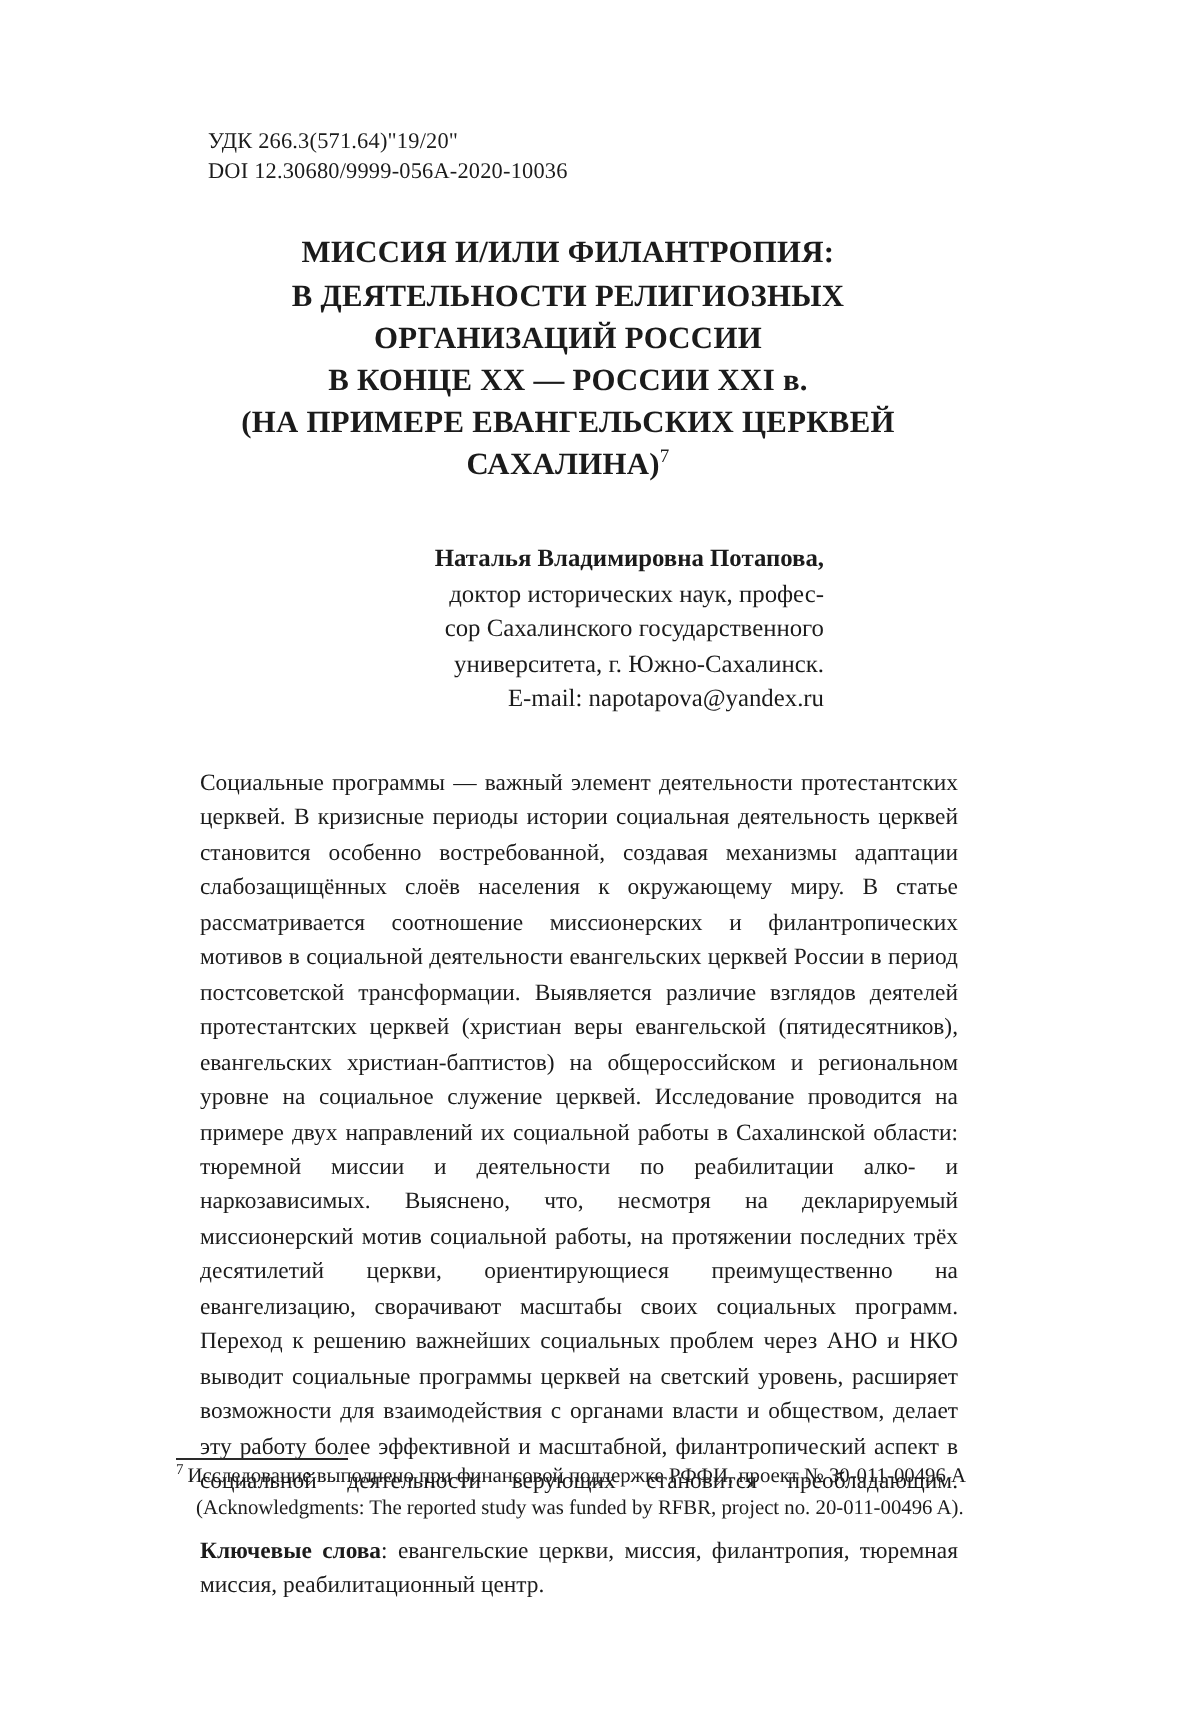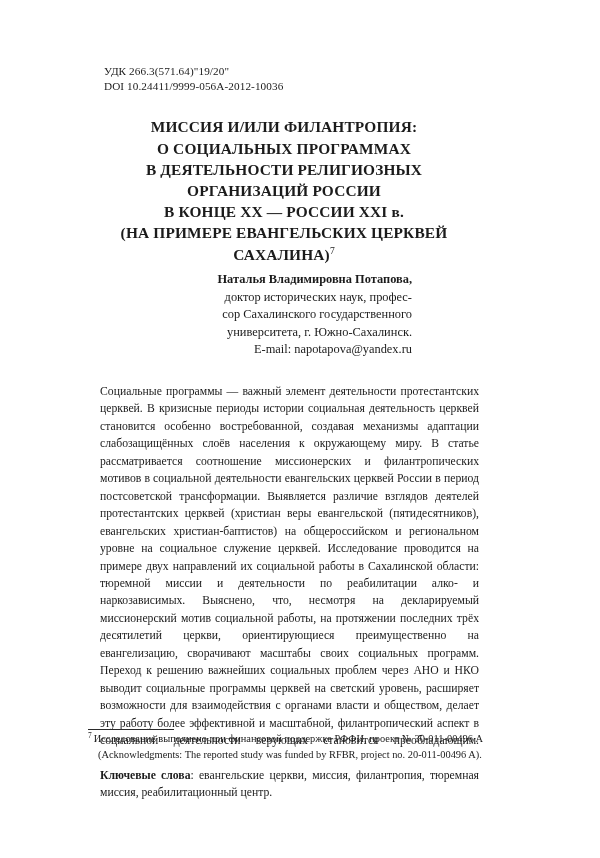--- a/index.html
+++ b/index.html
@@ -129,26 +129,25 @@
     font-family: "Liberation Serif", "DejaVu Serif", serif;
   }
 </style>
 </head>
 <body>
 
 <div class="page">
 
   <div class="ids">
     <div>УДК 266.3(571.64)"19/20"</div>
-    <div>DOI 10.24411/9999-056A-2012-10036</div>
+    <div>DOI 12.30680/9999-056A-2020-10036</div>
   </div>
 
   <h1 class="title">
     <span class="tline">МИССИЯ И/ИЛИ ФИЛАНТРОПИЯ:</span>
-    <span class="tline">О СОЦИАЛЬНЫХ ПРОГРАММАХ</span>
     <span class="tline">В ДЕЯТЕЛЬНОСТИ РЕЛИГИОЗНЫХ</span>
     <span class="tline">ОРГАНИЗАЦИЙ РОССИИ</span>
     <span class="tline">В КОНЦЕ XX — РОССИИ XXI в.</span>
     <span class="tline">(НА ПРИМЕРЕ ЕВАНГЕЛЬСКИХ ЦЕРКВЕЙ</span>
     <span class="tline"><span>САХАЛИНА)</span><sup class="fn">7</sup></span>
   </h1>
 
   <div class="author">
     <span class="name">Наталья Владимировна Потапова,</span>
     <span class="aline">доктор исторических наук, профес-</span>

